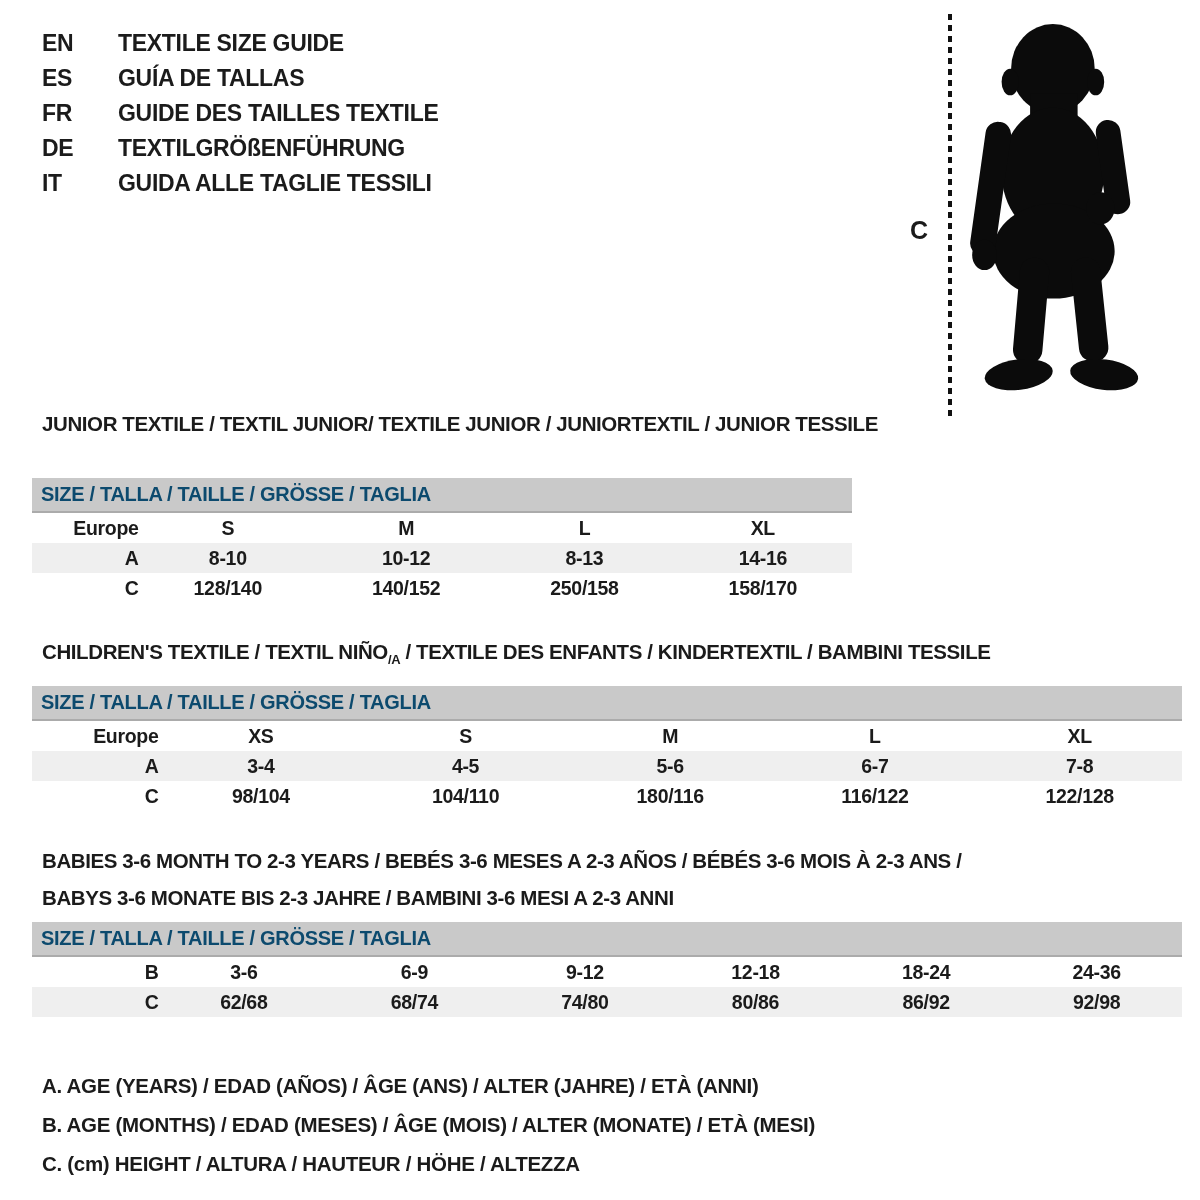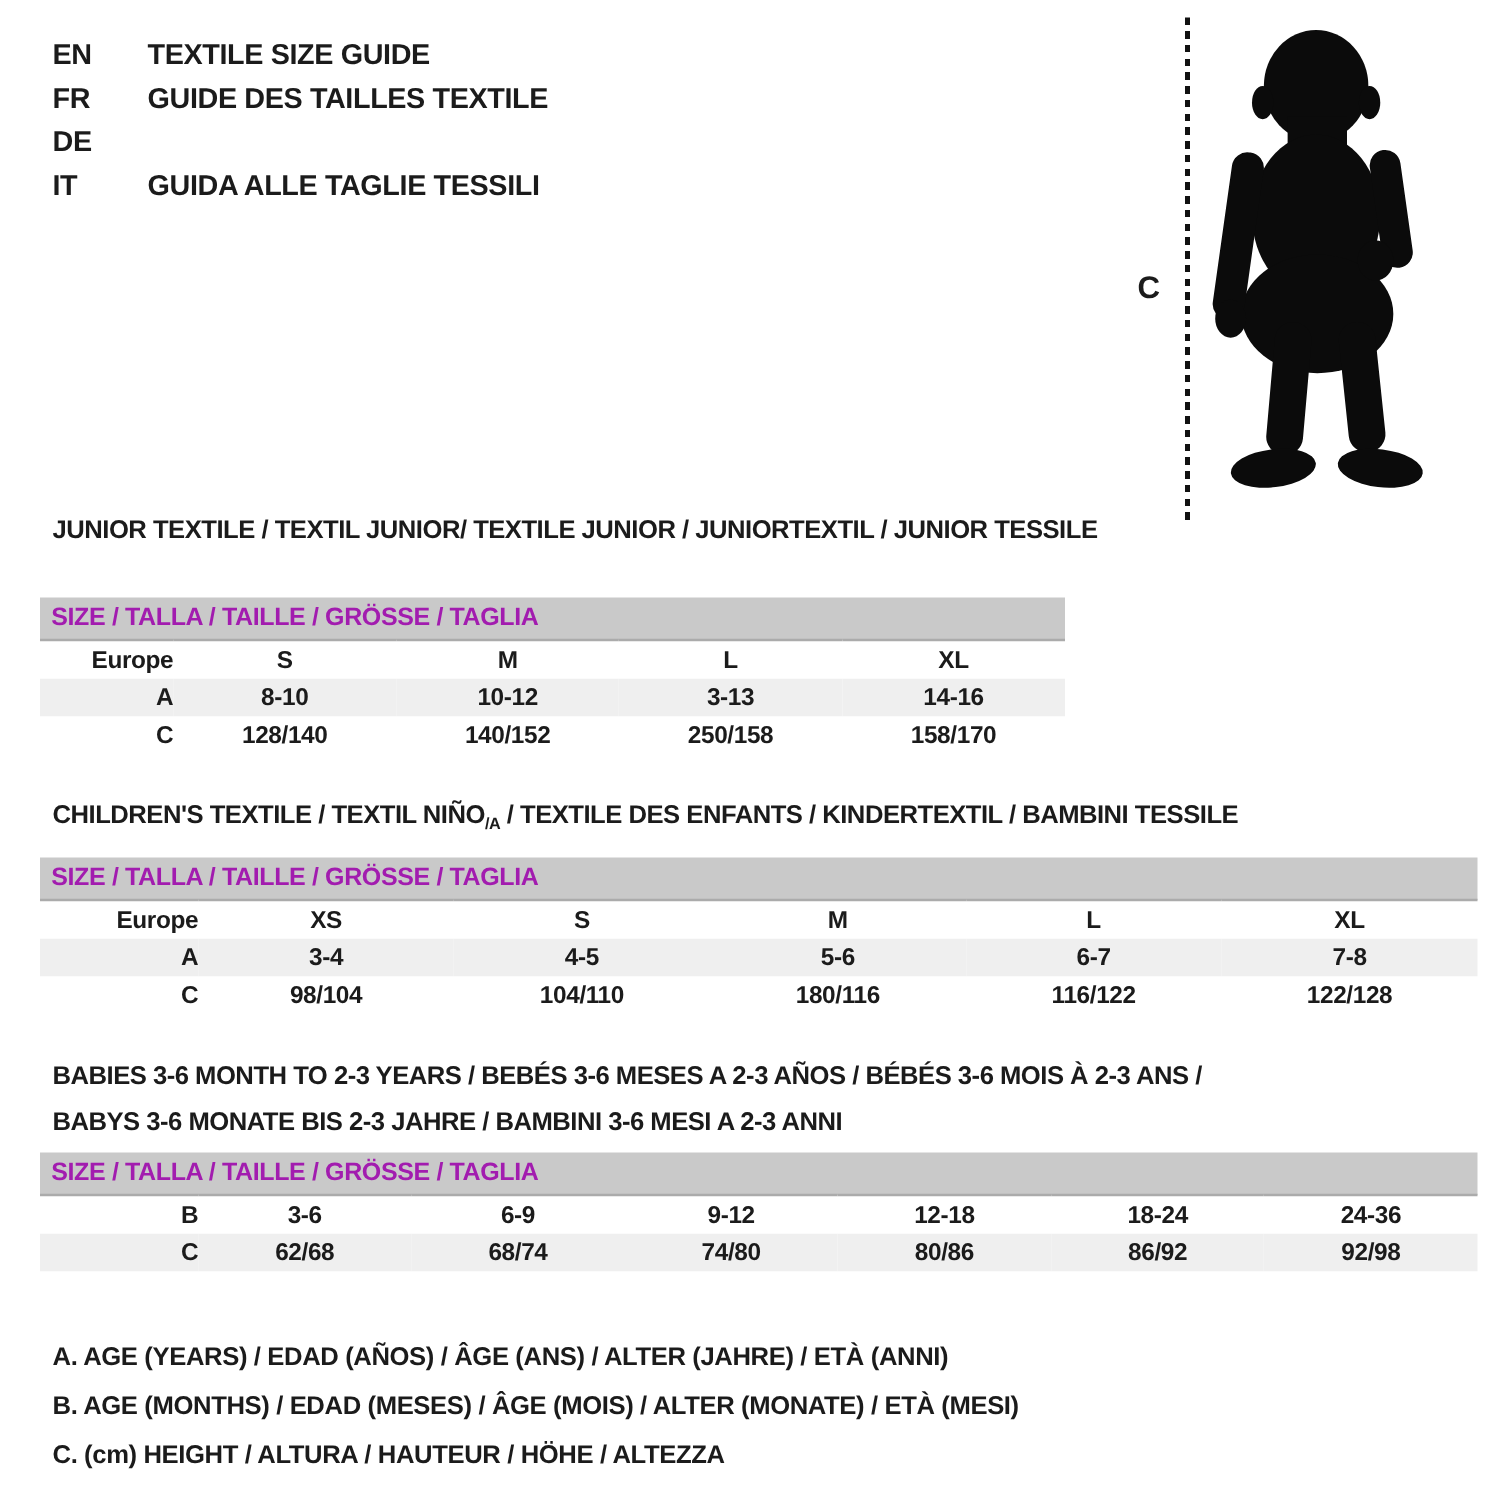--- a/index.html
+++ b/index.html
@@ -26,42 +26,47 @@
   #babies-title{top:842px;line-height:37px;}
   .sub{font-size:13px;vertical-align:sub;}
   
   table.size-table{position:absolute;left:32px;border-collapse:collapse;table-layout:fixed;}
   #junior-table{top:478px;width:820px;}
   #children-table{top:686px;width:1150px;}
   #babies-table{top:922px;width:1150px;}
   .size-table td{height:30px;font-size:19.5px;text-align:center;padding:0;letter-spacing:-0.3px;}
   .size-table tr.bar td{
     background:#c9c9c9;height:33px;font-size:20px;text-align:left;
-    padding-left:9px;border-bottom:2px solid #ababab;color:#a21caf;
+    padding-left:9px;border-bottom:2px solid #ababab;color:#0c4a6e;
   }
   .size-table td.lab{text-align:right;padding-left:9px;}
   .size-table tr.shaded td{background:#efefef;}
   
   .legend{position:absolute;left:42px;top:1066px;}
   .legend-line{font-size:20.5px;line-height:39px;letter-spacing:-0.3px;white-space:nowrap;}
 </style>
 </head>
 <body>
 
 <div class="lang-block">
   <div class="lang-row">
     <span class="lang-code">EN</span>
     <span class="lang-title">TEXTILE SIZE GUIDE</span>
   </div>
   <div class="lang-row">
+    <span class="lang-code">ES</span>
+    <span class="lang-title">GUÍA DE TALLAS</span>
+  </div>
+  <div class="lang-row">
     <span class="lang-code">FR</span>
     <span class="lang-title">GUIDE DES TAILLES TEXTILE</span>
   </div>
   <div class="lang-row">
     <span class="lang-code">DE</span>
+    <span class="lang-title">TEXTILGRÖßENFÜHRUNG</span>
   </div>
   <div class="lang-row">
     <span class="lang-code">IT</span>
     <span class="lang-title">GUIDA ALLE TAGLIE TESSILI</span>
   </div>
 </div>
 
 <div class="dash-line"></div>
 <div class="measure-label">C</div>
 <svg class="baby-svg" width="190" height="410" viewBox="0 0 200 420" aria-hidden="true">
@@ -100,21 +105,21 @@
     <td class="lab">Europe</td>
     <td>S</td>
     <td>M</td>
     <td>L</td>
     <td>XL</td>
   </tr>
   <tr class="shaded">
     <td class="lab">A</td>
     <td>8-10</td>
     <td>10-12</td>
-    <td>3-13</td>
+    <td>8-13</td>
     <td>14-16</td>
   </tr>
   <tr>
     <td class="lab">C</td>
     <td>128/140</td>
     <td>140/152</td>
     <td>250/158</td>
     <td>158/170</td>
   </tr>
 </tbody>

